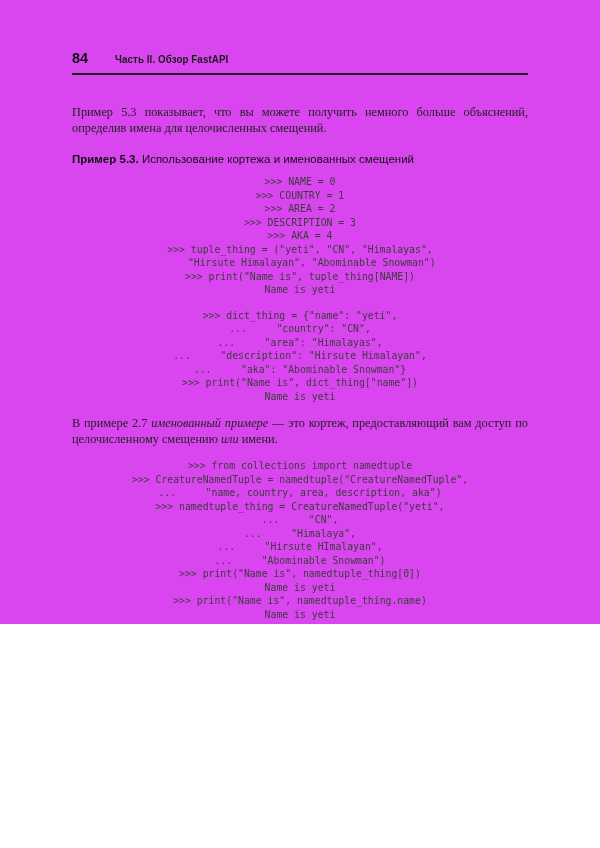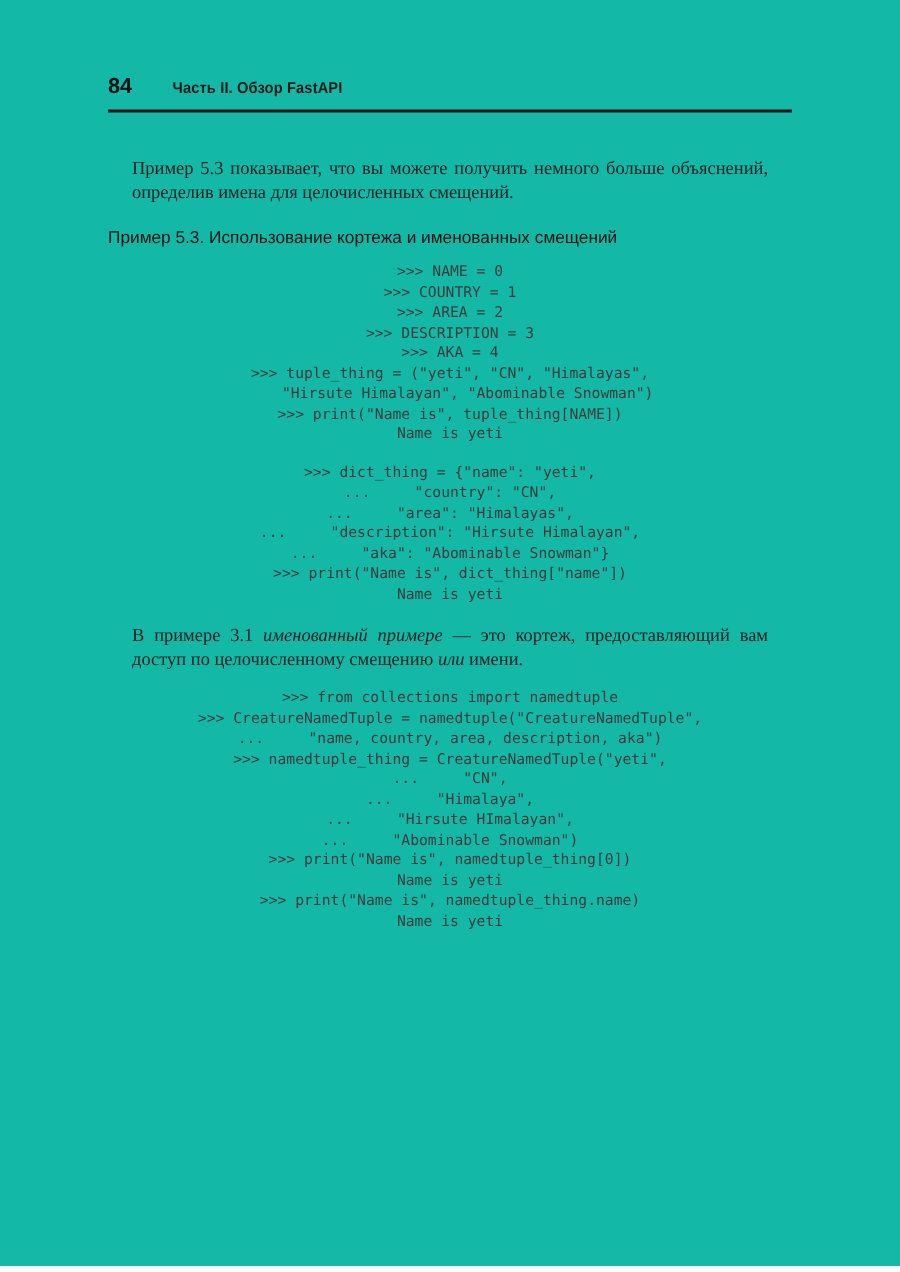--- a/index.html
+++ b/index.html
@@ -1,22 +1,22 @@
 <!DOCTYPE html>
 <html lang="ru"><head>
 <meta charset="utf-8">
 <style>
   html, body { margin: 0; padding: 0; background: #ffffff; }
   .page {
     position: relative;
     width: 600px;
-    height: 844px;
+    height: 624px;
     box-sizing: border-box;
     padding: 50px 72px 0 72px;
-    background: #14b8a6;
+    background: #d946ef;
     color: #1f1f1f;
     overflow: hidden;
   }
   
   .running-header {
     display: flex;
     align-items: baseline;
     border-bottom: 2px solid #161616;
     padding-bottom: 7px;
   }
@@ -38,34 +38,34 @@
     letter-spacing: 0.1px;
   }
   
   .body-text {
     font-family: "Liberation Serif", "DejaVu Serif", serif;
     font-size: 12.3px;
     line-height: 16px;
     text-align: justify;
     hyphens: manual;
     color: #222222;
-    margin: 12px 16px;
+    margin: 12px 0;
   }
   .body-text.first { margin-top: 29px; }
   .em { font-style: italic; }
   
   .example-heading {
     font-family: "Liberation Sans", sans-serif;
     font-size: 11.5px;
     font-weight: normal;
     color: #111111;
     margin: 16px 0 8px 0;
     line-height: 15px;
   }
-  .example-heading .label { font-weight: normal; }
+  .example-heading .label { font-weight: bold; }
   
   .code {
     font-family: "DejaVu Sans Mono", "Liberation Mono", monospace;
     font-size: 9.8px;
     line-height: 13.5px;
     color: #3c3c3c;
     margin: 0 0 12px 0;
     white-space: pre;
     text-align: center;
   }
@@ -98,21 +98,21 @@
 
   <pre class="code">&gt;&gt;&gt; dict_thing = {"name": "yeti",
 ...     "country": "CN",
 ...     "area": "Himalayas",
 ...     "description": "Hirsute Himalayan",
 ...     "aka": "Abominable Snowman"}
 &gt;&gt;&gt; print("Name is", dict_thing["name"])
 Name is yeti</pre>
 
 
-  <p class="body-text"><span>В примере 3.1 </span><span class="em">именованный примере</span><span> — это кортеж, предоставляющий вам доступ по целочисленному смещению </span><span class="em">или</span><span> имени.</span></p>
+  <p class="body-text"><span>В примере 2.7 </span><span class="em">именованный примере</span><span> — это кортеж, предоставляющий вам доступ по целочисленному смещению </span><span class="em">или</span><span> имени.</span></p>
 
 
   <pre class="code">&gt;&gt;&gt; from collections import namedtuple
 &gt;&gt;&gt; CreatureNamedTuple = namedtuple("CreatureNamedTuple",
 ...     "name, country, area, description, aka")
 &gt;&gt;&gt; namedtuple_thing = CreatureNamedTuple("yeti",
 ...     "CN",
 ...     "Himalaya",
 ...     "Hirsute HImalayan",
 ...     "Abominable Snowman")

